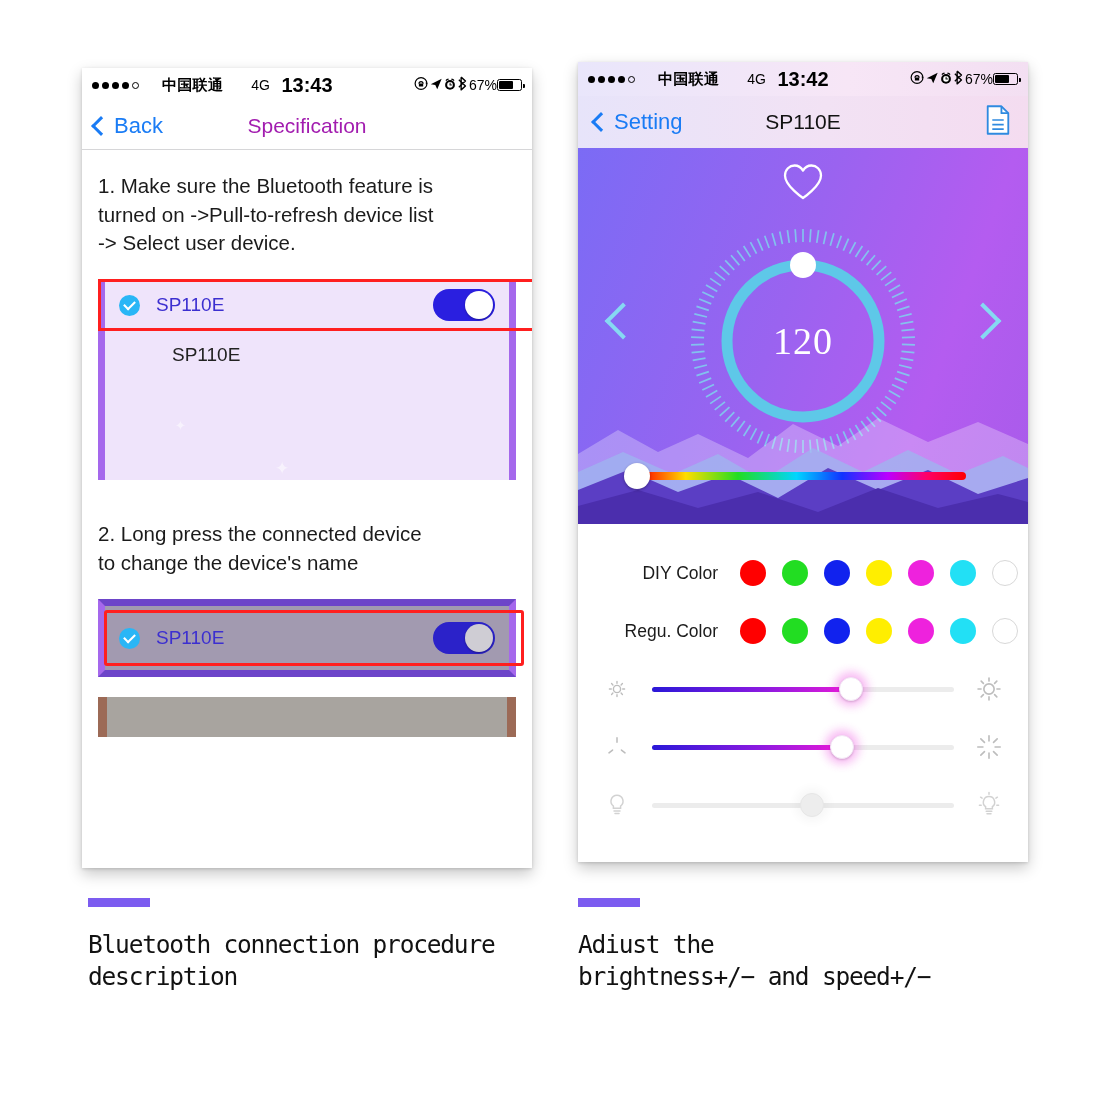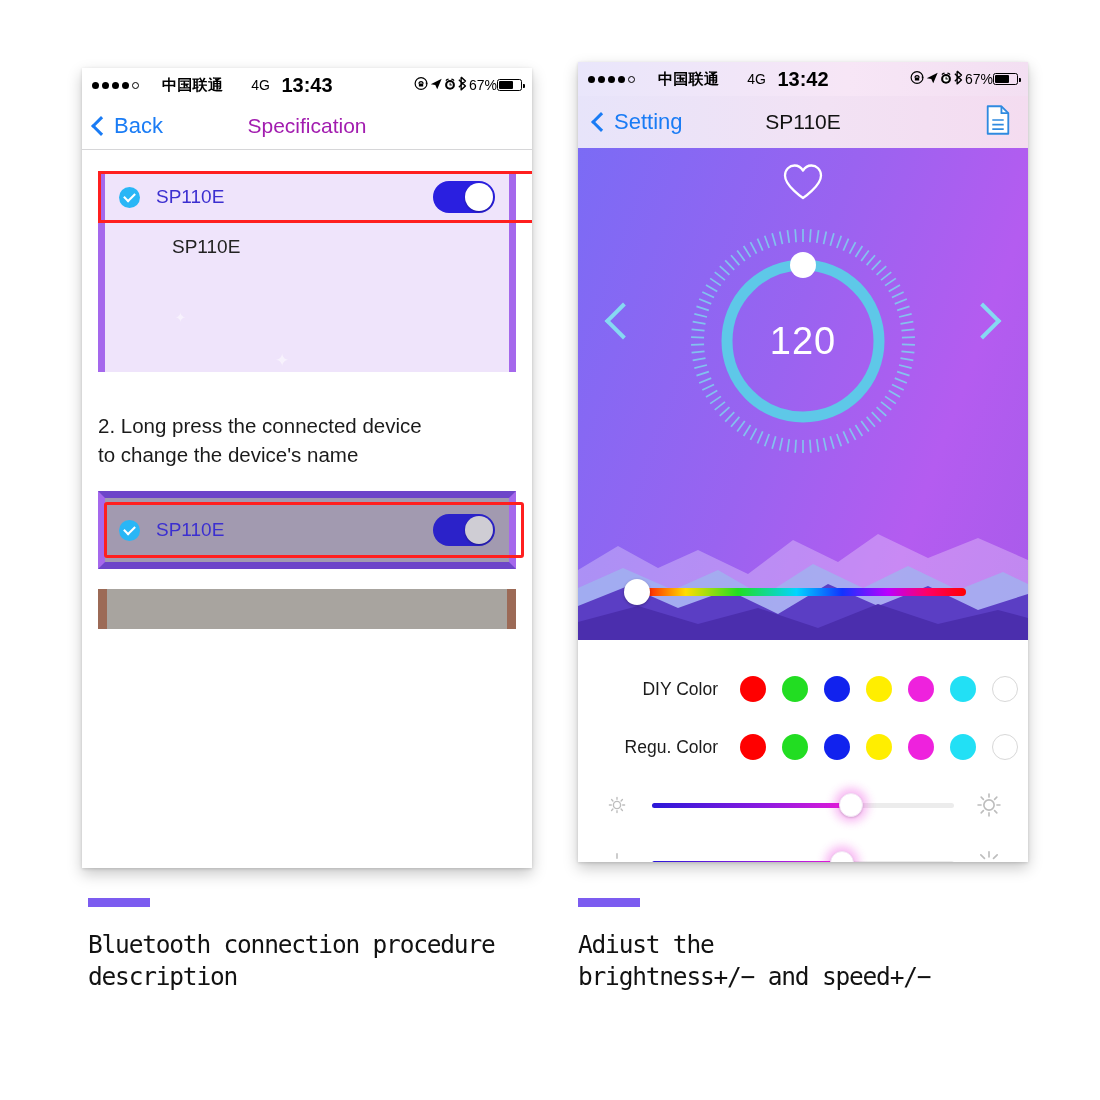--- a/index.html
+++ b/index.html
@@ -112,22 +112,23 @@
   .r-statusbar{background:linear-gradient(90deg,#e9e6fb 0%,#f7e6f6 60%,#f3dff2 100%);}
   .r-navbar{
     height:52px;display:flex;align-items:center;position:relative;
     background:linear-gradient(90deg,#e7e4fa 0%,#f2e2f4 55%,#f4dcf0 100%);
     box-sizing:border-box;padding:0 16px;
   }
   .r-nav-title{position:absolute;left:0;right:0;text-align:center;font-size:21px;color:#111;pointer-events:none;}
   .doc-icon{margin-left:auto;z-index:2;cursor:pointer;}
 
   .hero{
-    height:492px;position:relative;overflow:hidden;
+    height:376px;position:relative;overflow:hidden;
     background:linear-gradient(110deg,#7b6bf5 0%,#9a63f0 45%,#b45cf0 75%,#a85bea 100%);
+    font-family:Liberation Serif, serif;
   }
   .heart{position:absolute;left:50%;top:14px;transform:translateX(-50%);}
   .dial-wrap{position:absolute;left:50%;top:78px;transform:translateX(-50%);width:230px;height:230px;}
   .arrow{
     position:absolute;top:160px;width:22px;height:22px;
     border-top:4px solid #86d9f2;border-right:4px solid #86d9f2;cursor:pointer;
   }
   .arrow.left{left:32px;transform:rotate(-135deg);}
   .arrow.right{right:32px;transform:rotate(45deg);}
   .dial-value{
@@ -236,20 +237,23 @@
   <div class="navbar">
     <div class="nav-back">
       <span class="chev-l"></span>
       <span>Back</span>
     </div>
     <div class="nav-title">Specification</div>
   </div>
 
   <div class="l-body">
 
+    <div class="step-text">1. Make sure the Bluetooth feature is
+turned on -&gt;Pull-to-refresh device list
+-&gt; Select user device.</div>
 
     <div class="dev-panel p1">
       <div class="dev-row">
         <span class="check">
             <span></span>
           </span>
         <span class="dev-name">SP110E</span>
         <span class="toggle">
             <i></i>
           </span>

